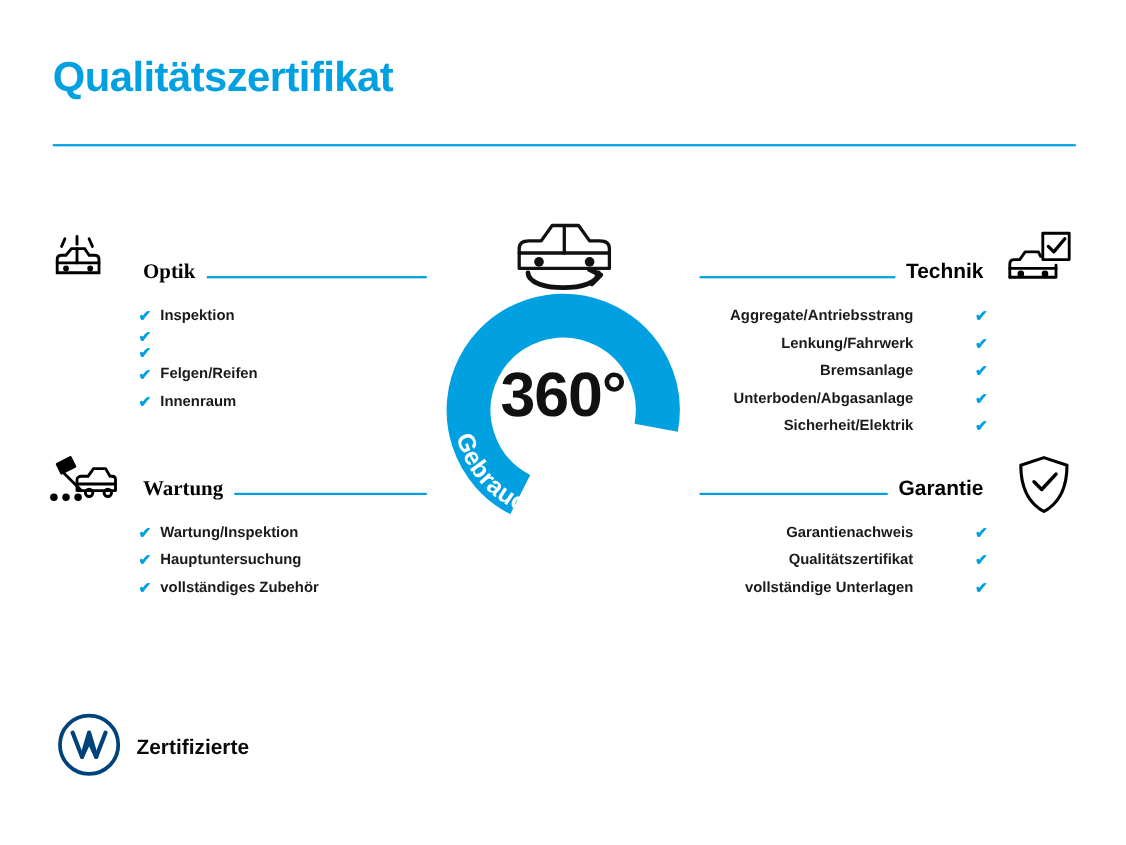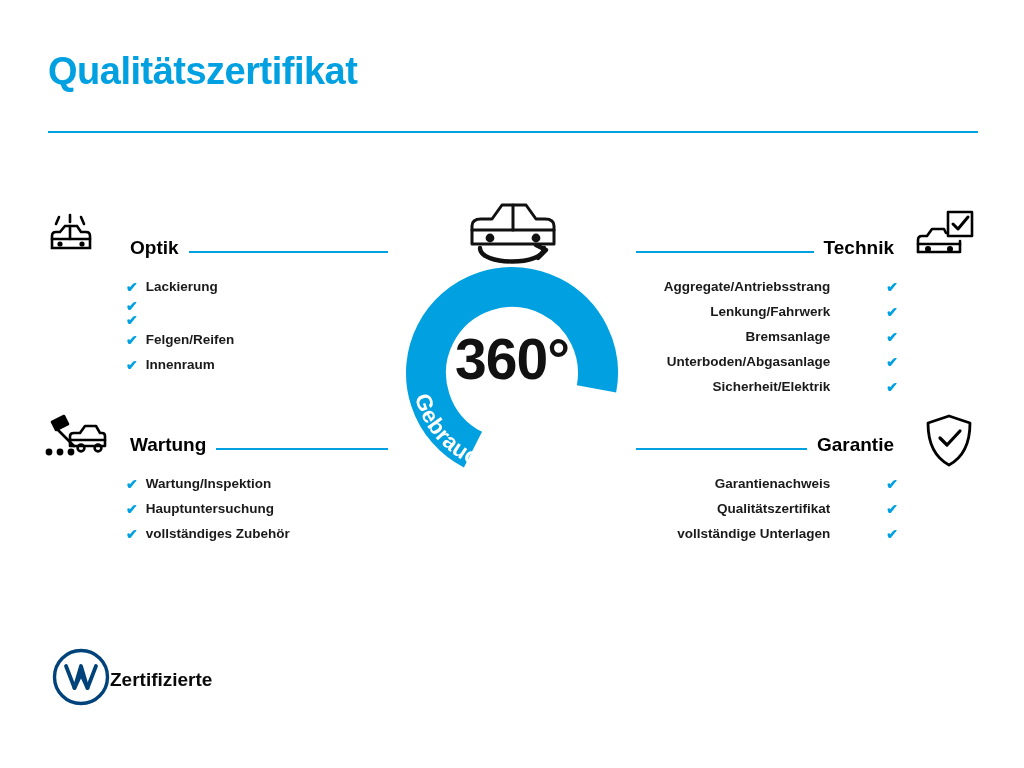--- a/index.html
+++ b/index.html
@@ -57,21 +57,21 @@
     white-space: nowrap;
     line-height: 1;
     padding-bottom: 3px;
   }
   .head-rule {
     height: 2px;
     background: #00a0e1;
     flex: 1 1 auto;
     margin-bottom: 7px;
   }
-  .block-head.left .block-title { margin-right: 10px; margin-left: 4px; }
+  .block-head.left .block-title { margin-right: 10px; margin-left: 4px; font-family: Liberation Serif, serif; }
   .block-head.right .block-title { margin-left: 10px; margin-right: 4px; }
 
   .items {
     margin-top: 14px;
     list-style: none;
     padding: 0;
   }
   .items li {
     font-size: 13.5px;
     font-weight: bold;
@@ -141,20 +141,21 @@
 
   
   .footer {
     position: absolute;
     left: 52px;
     top: 648px;
     display: flex;
     align-items: center;
   }
   .footer-text {
+    margin-left: 14px;
     font-size: 19px;
     font-weight: bold;
     line-height: 25px;
     color: #0a0a0a;
   }
   .footer-text span { display: block; white-space: nowrap; }
 </style>
 </head>
 <body>
 
@@ -218,21 +219,21 @@
   </div>
 
   <div class="block" id="block-optik">
     <div class="block-head left">
       <div class="block-title">Optik</div>
       <div class="head-rule"></div>
     </div>
     <ul class="items left">
       <li>
           <span class="check">✔</span>
-          <span>Lackierung</span>
+          <span>Inspektion</span>
         </li>
       <li>
           <span class="check">✔</span>
         </li>
       <li>
           <span class="check">✔</span>
         </li>
       <li>
           <span class="check">✔</span>
           <span>Felgen/Reifen</span>

